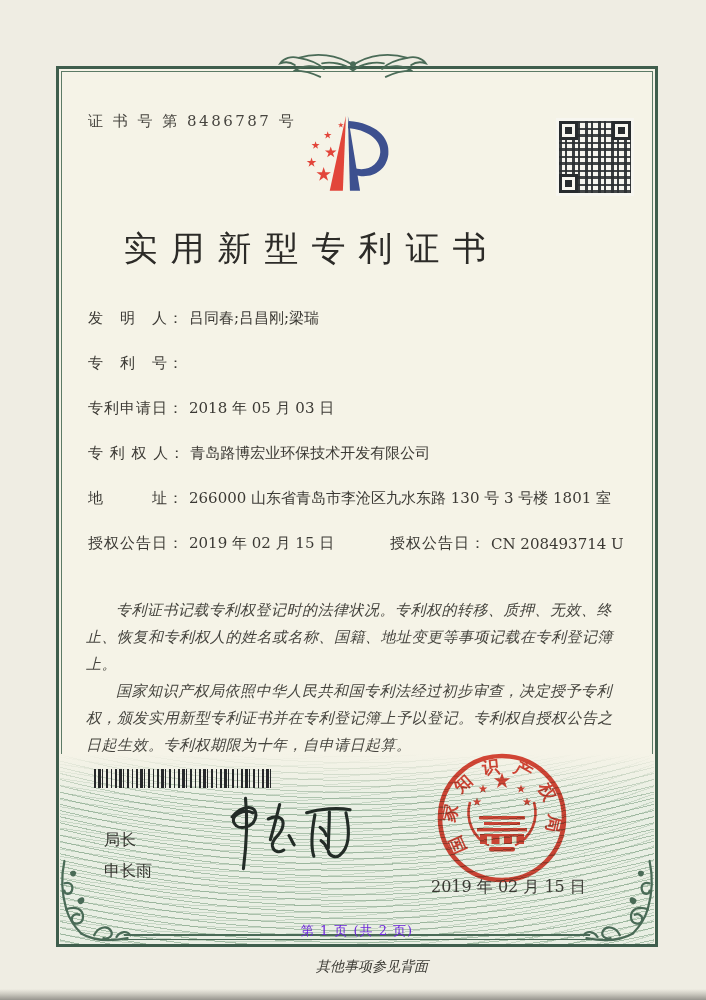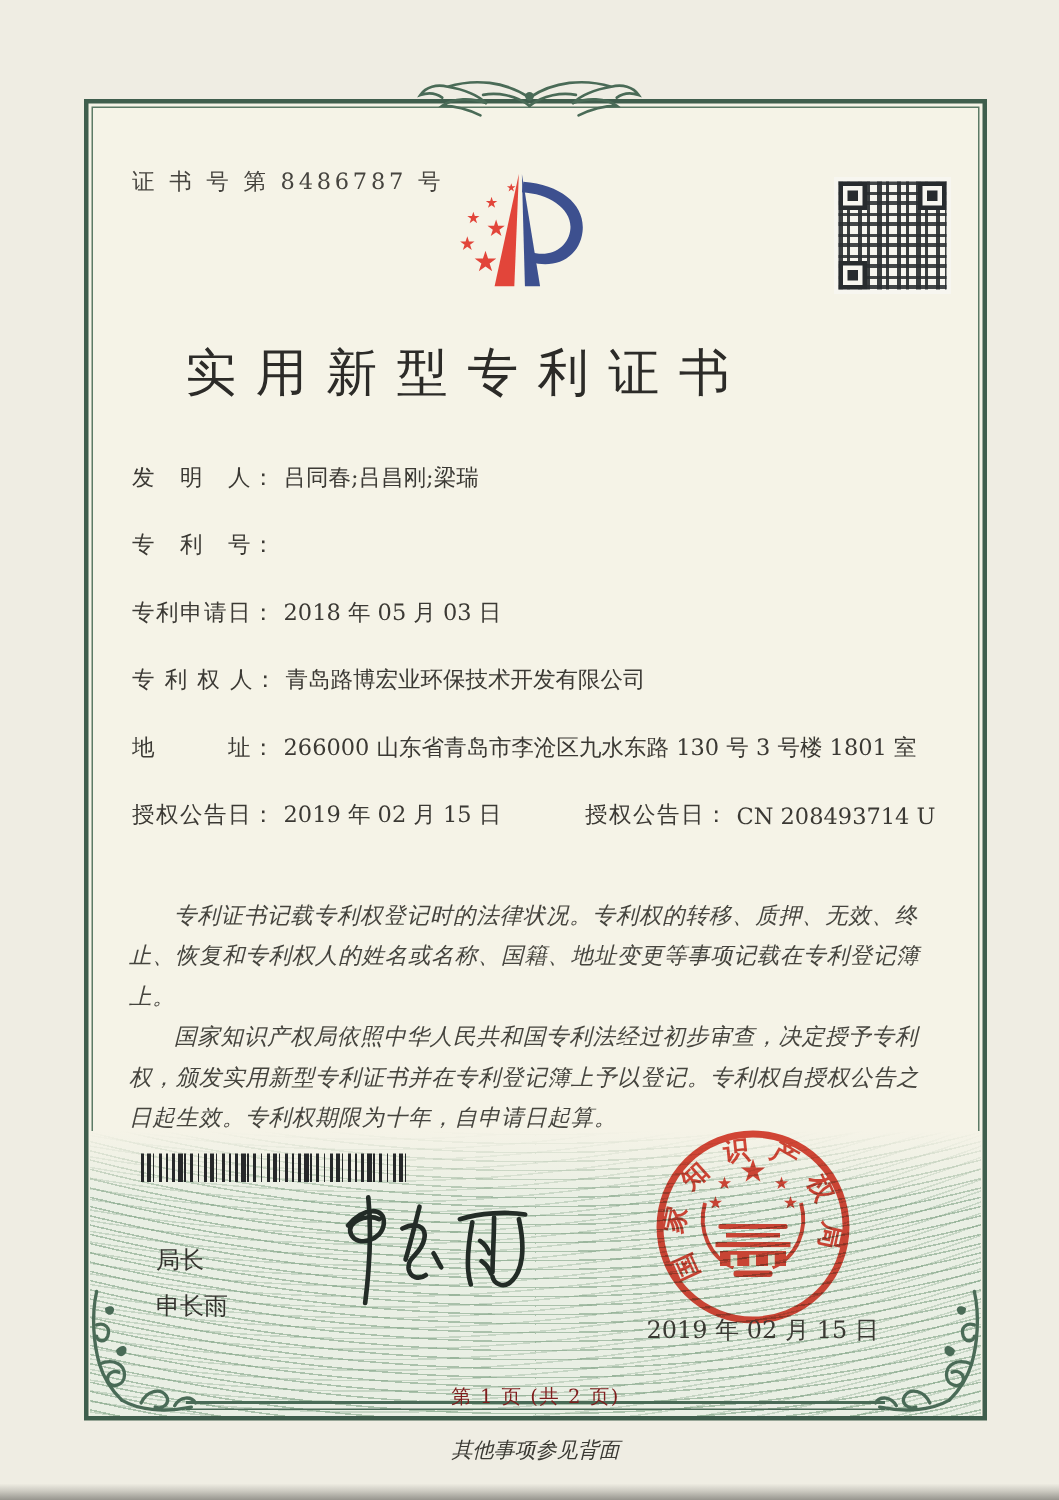--- a/index.html
+++ b/index.html
@@ -87,22 +87,22 @@
     position:absolute; left:104px; top:824px; z-index:2;
     font-family:"DejaVu Sans","Liberation Sans",sans-serif;
     font-size:16px; line-height:31px; color:#34332e;
   }
   .signature { position:absolute; left:205px; top:790px; width:168px; height:88px; z-index:2; }
   .stamp { position:absolute; left:432px; top:748px; width:140px; height:140px; z-index:2;
     mix-blend-mode:multiply; opacity:.93; }
   .seal-date { position:absolute; left:431px; top:877px; z-index:3;
     font-size:16px; color:#3a3933; white-space:pre; }
   .page-no { position:absolute; left:56px; width:602px; top:922px; text-align:center;
-    font-size:13px; letter-spacing:1px; color:#7f1d1d; z-index:2; }
-  .back-note { position:absolute; left:56px; width:602px; top:958px; text-align:center;
+    font-size:13px; letter-spacing:1px; color:#6d28d9; z-index:2; }
+  .back-note { position:absolute; left:71px; width:602px; top:958px; text-align:center;
     font-size:14px; font-style:italic; color:#3b3a34; z-index:2; }
   .scan-edge { position:absolute; left:0; right:0; bottom:0; height:11px; z-index:4;
     background:linear-gradient(180deg, rgba(140,138,130,0) 0%, rgba(140,138,130,.35) 45%, rgba(92,91,86,.6) 100%); }
   svg text { font-family:"DejaVu Serif","Liberation Serif",serif; }
 </style>
 </head>
 <body>
 
 <div class="page">
 

